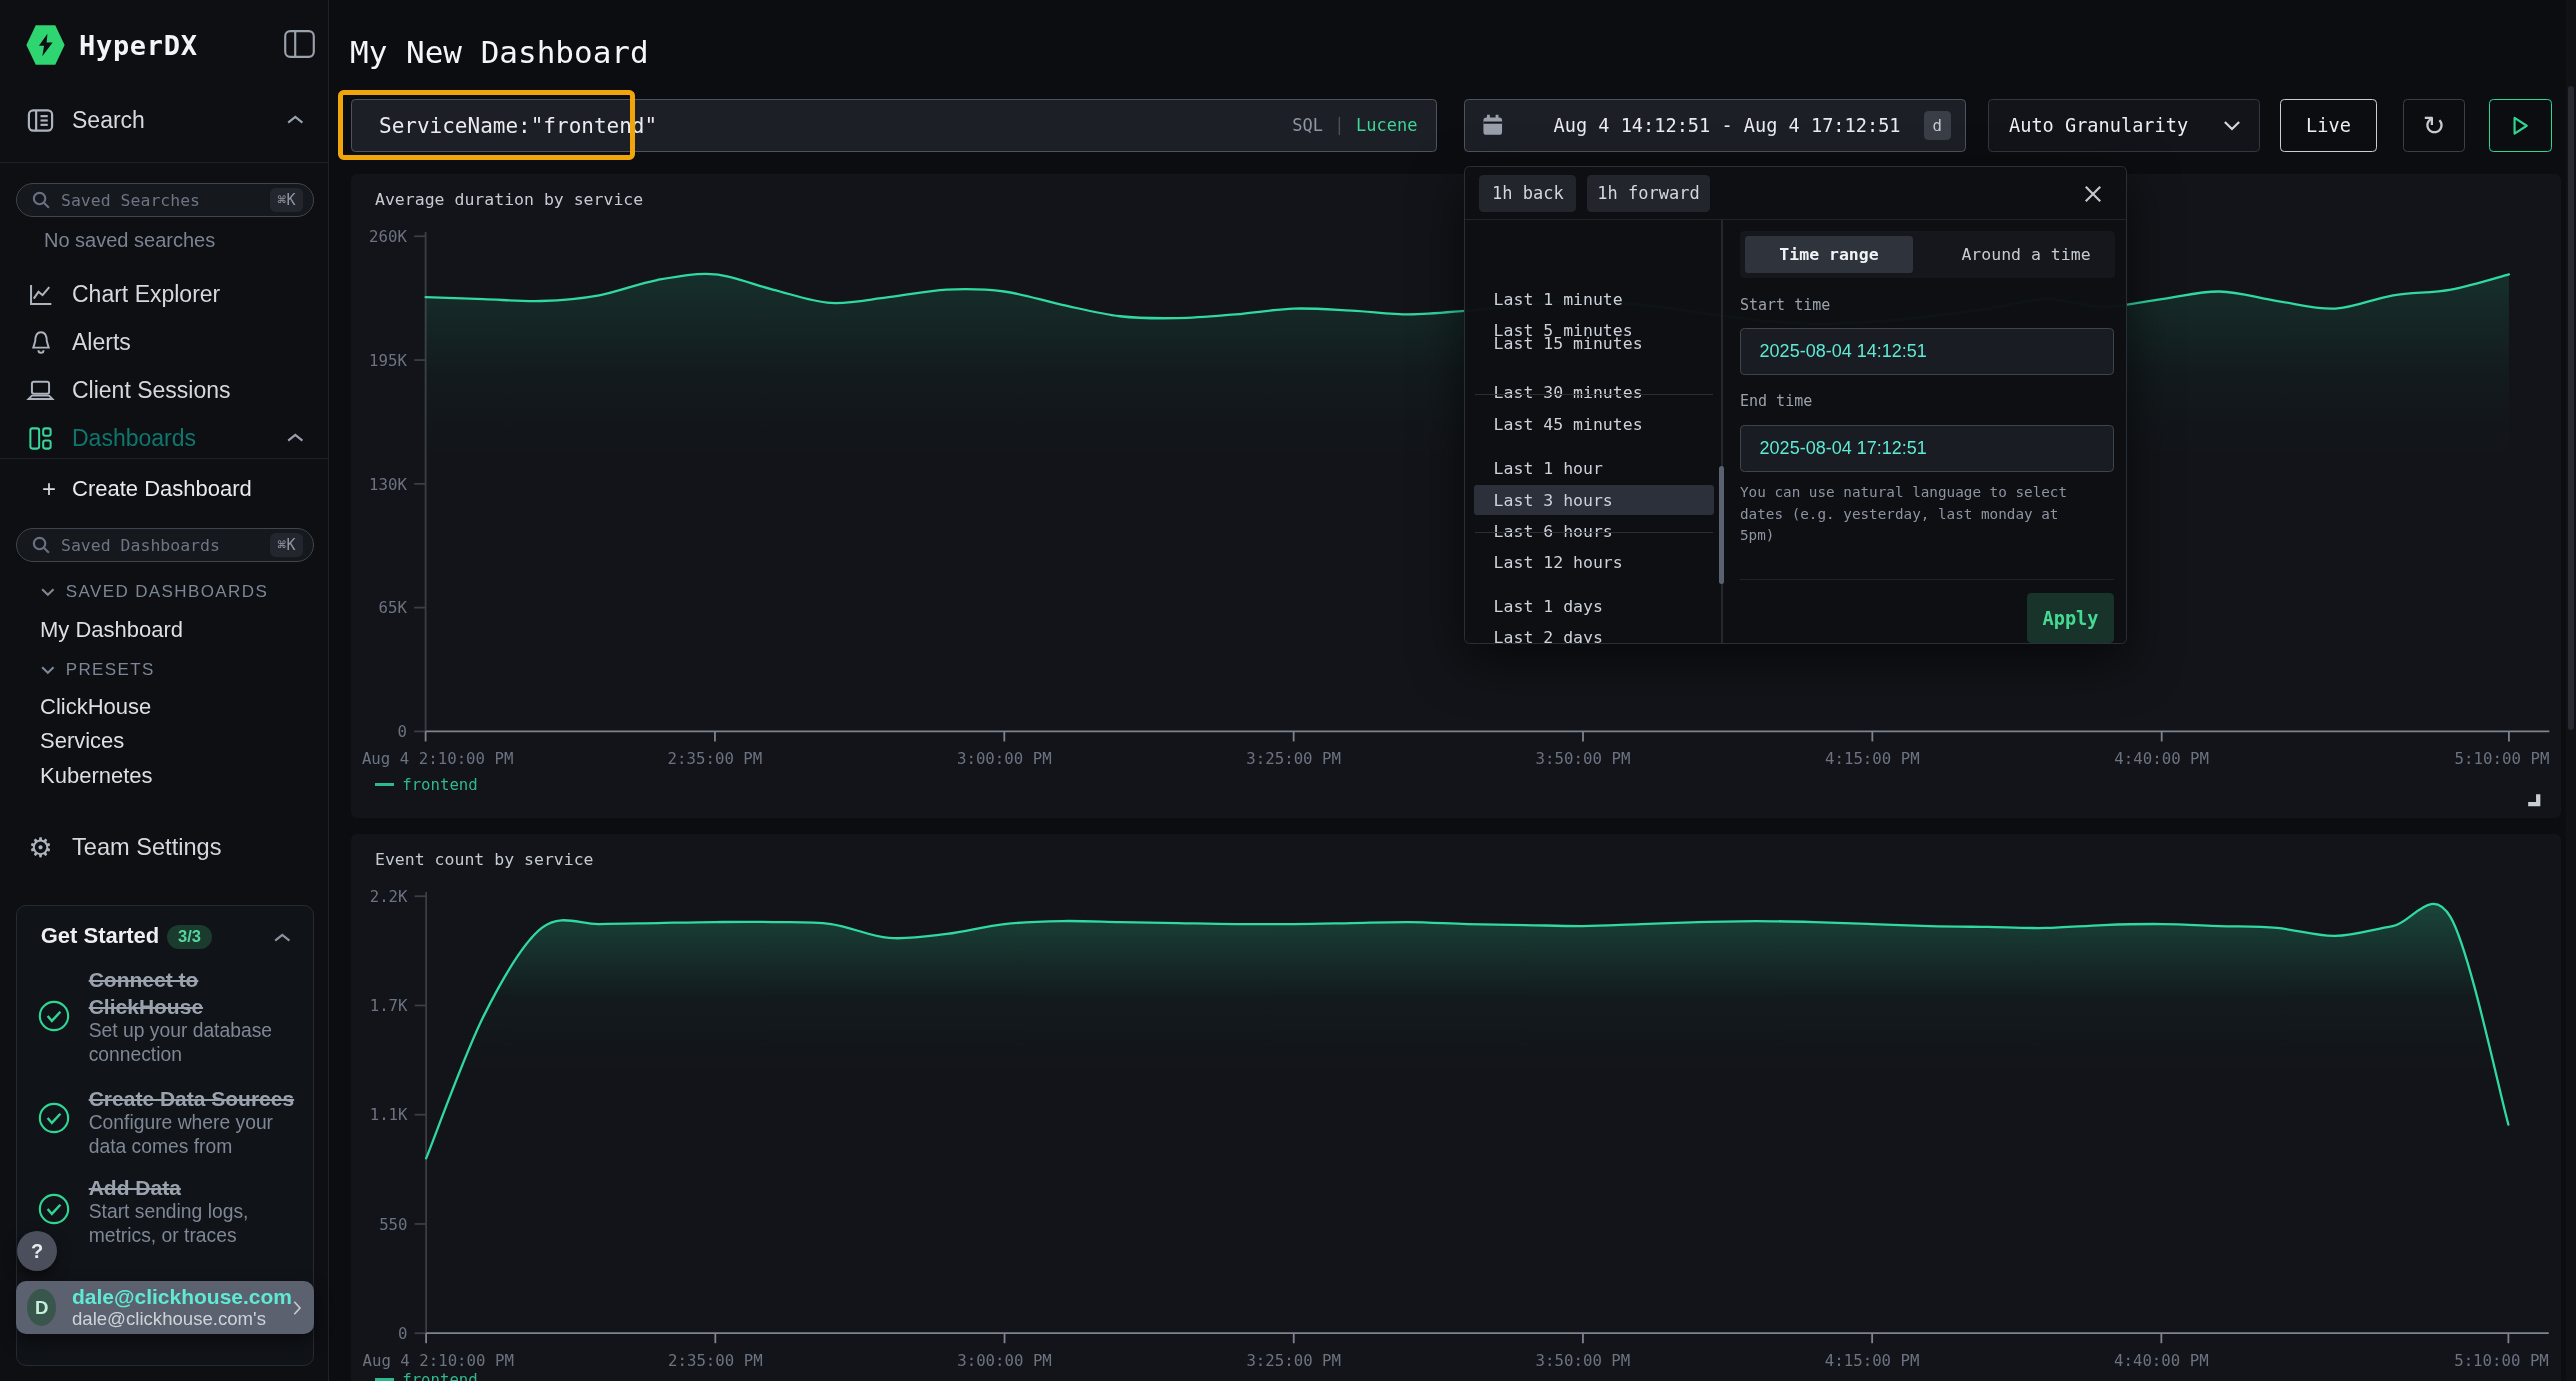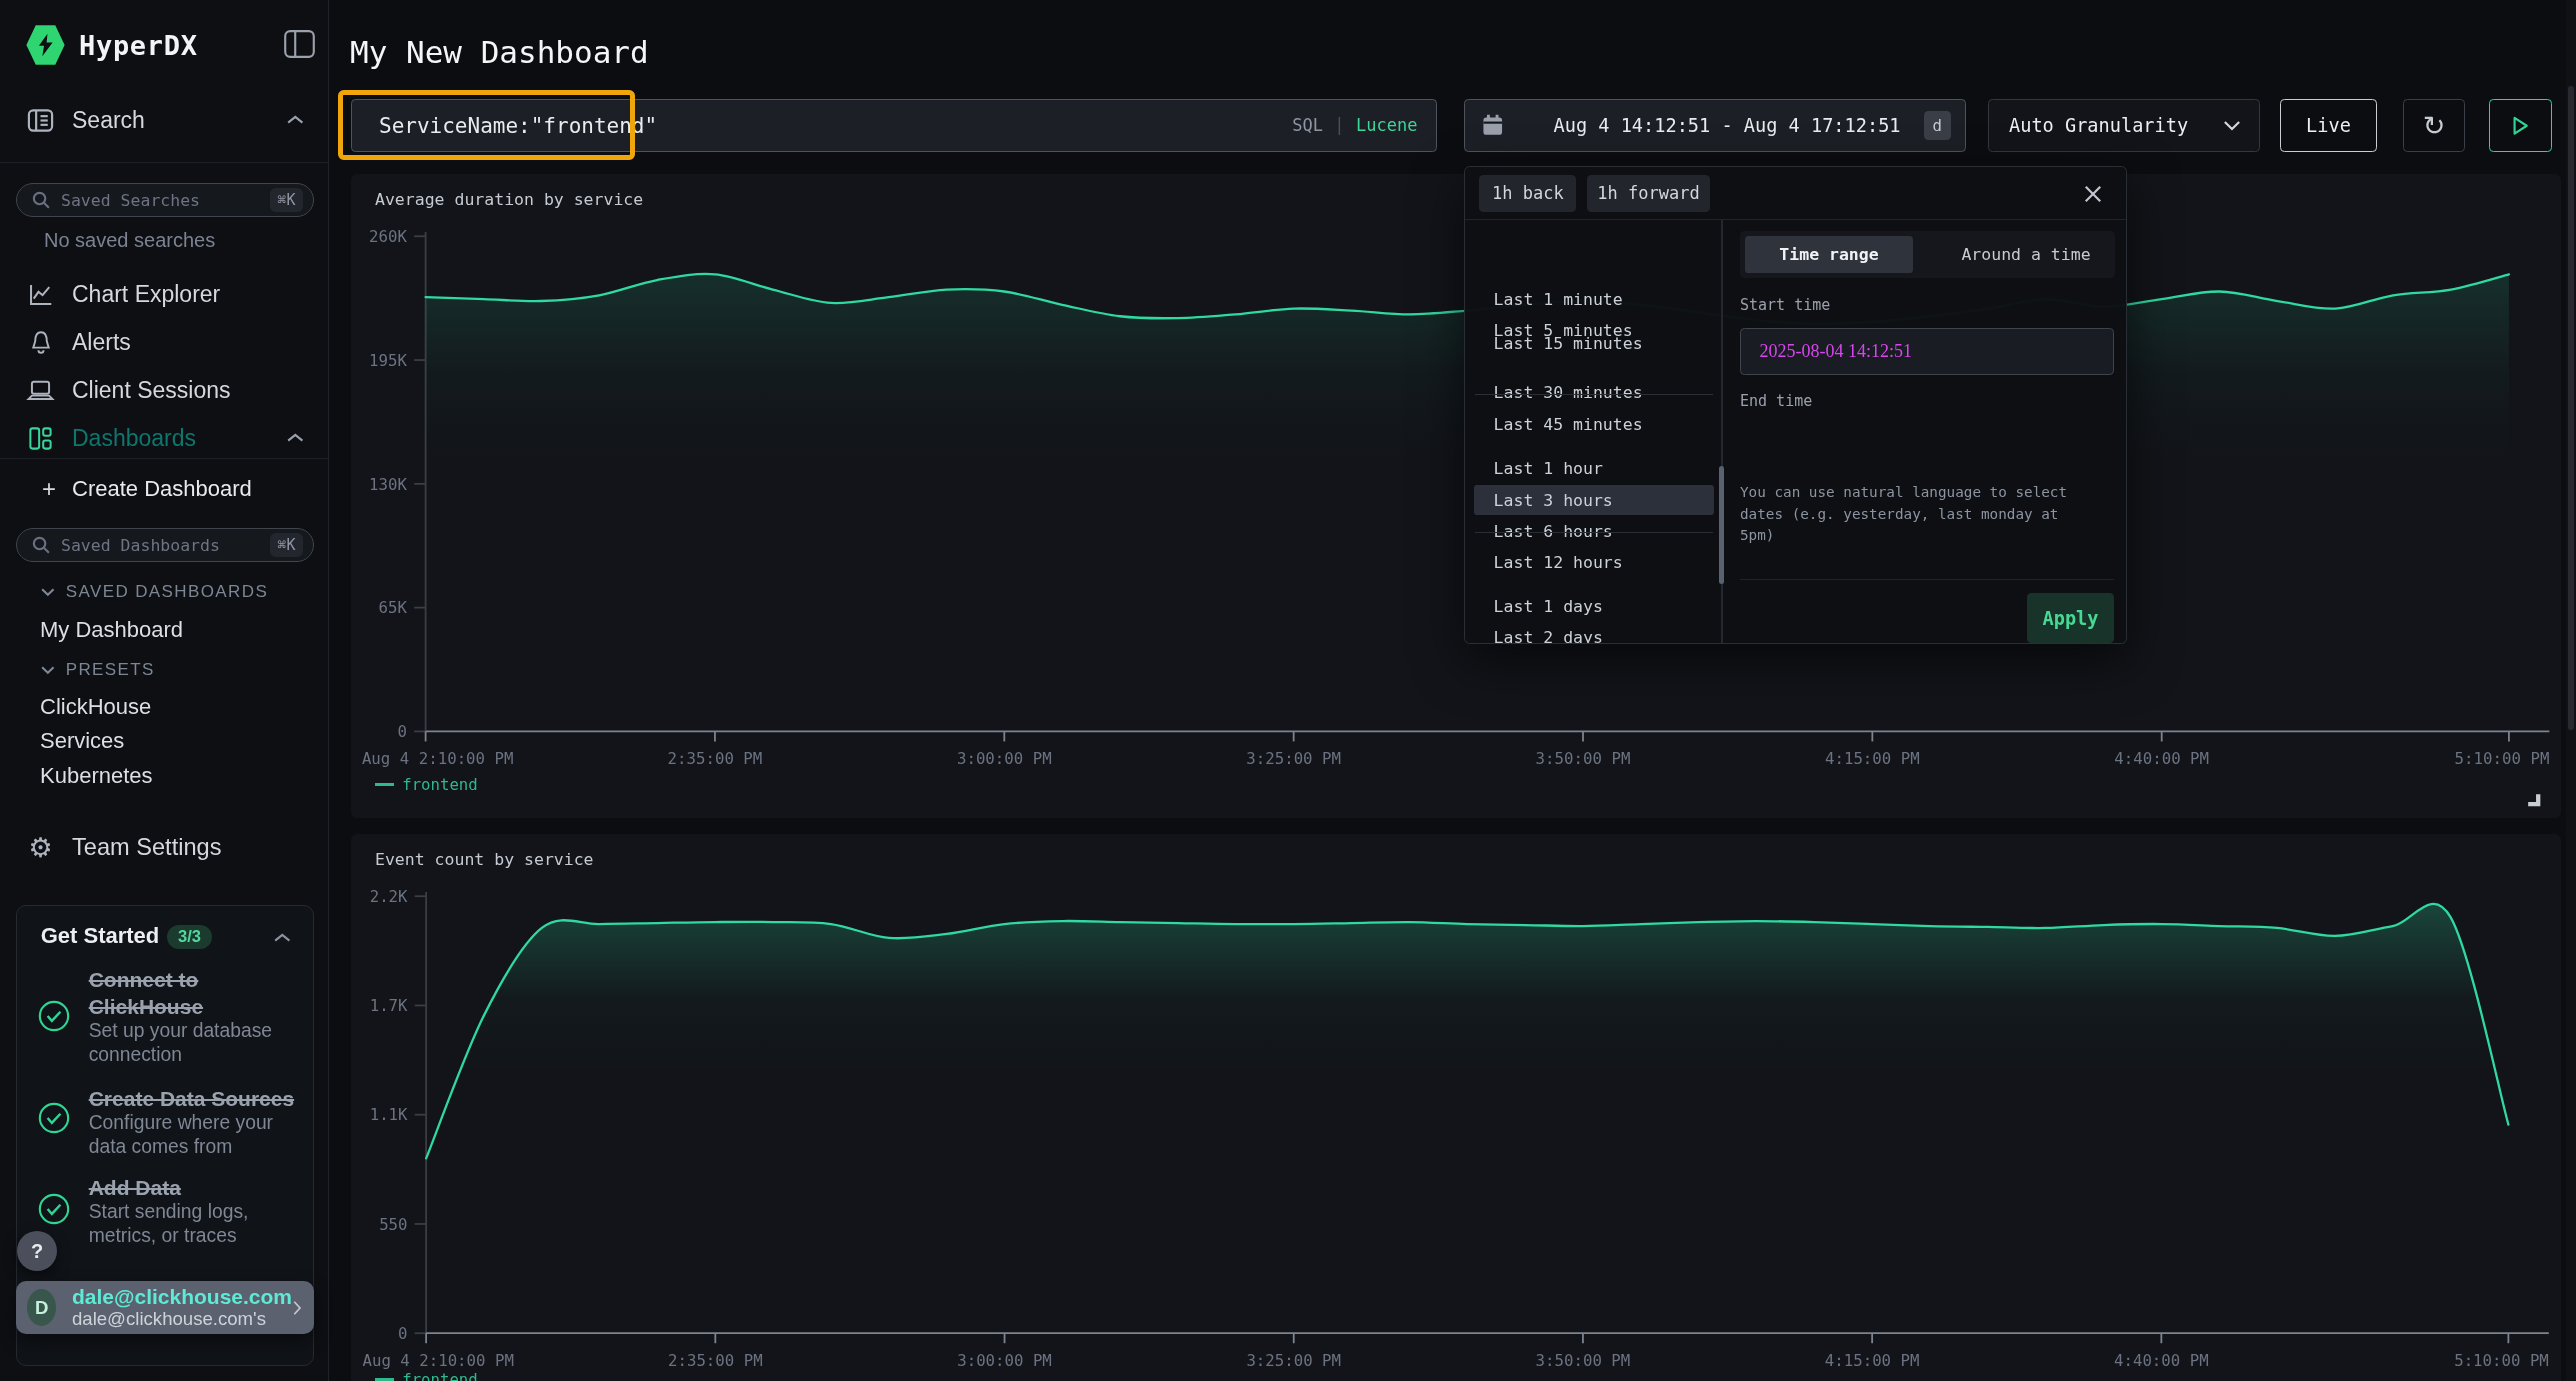--- a/index.html
+++ b/index.html
@@ -100,21 +100,21 @@
   .tp-gdiv { position:absolute; left:10px; width:238px; height:1.4px; background:#2a2e35; }
   #tp-scroll { position:absolute; left:256px; top:53px; width:2.1px; height:425px; background:#23272e; }
   #tp-thumb { position:absolute; left:254px; top:299px; width:5px; height:118px; background:#5a6170; border-radius:2.9px; }
   #tp-tabs { position:absolute; left:275px; top:64px; width:375px; height:47px; background:#15171c; border-radius:4.3px; display:flex; padding:5px;gap:29px; }
   .tp-tab { flex:1; display:flex; align-items:center; justify-content:center;
     font-family:"DejaVu Sans Mono",monospace; font-size:16.5px; color:#c6cbd3; cursor:pointer; border-radius:3.6px; }
   .tp-tab.sel { background:#2e333c; color:#f0f2f5; font-weight:bold; }
   .tp-label { position:absolute; left:275px; font-family:"DejaVu Sans Mono",monospace; font-size:15px; color:#9aa1ad; }
   .tp-field { position:absolute; left:275px; width:374px; height:47px; background:#191c22; border:1.4px solid #3f444e;
     border-radius:4.3px; display:flex; align-items:center; }
-  .tp-field .fv { margin-left:18.6px; font-family:Liberation Serif, serif; font-size:18px; color:#d946ef; }
+  .tp-field .fv { margin-left:18.6px; font-family:Liberation Sans, sans-serif; font-size:18px; color:#5eead4; }
   #tp-hint { position:absolute; left:275px; top:315px; width:336px; font-family:"DejaVu Sans Mono",monospace;
     font-size:14.3px; line-height:21.5px; color:#8d94a1; }
   #tp-bdiv { position:absolute; left:275px; top:412px; width:374px; height:1.4px; background:#20232a; }
   #apply-btn { position:absolute; left:562px; top:426px; width:87px; height:50px; background:#17332a; border-radius:4.3px;
     display:flex; align-items:center; justify-content:center; font-family:"DejaVu Sans Mono",monospace;
     font-size:18.6px; font-weight:bold; color:#45d993; cursor:pointer; }
 
   
   #page-scrollbar { position:absolute; right:0; top:0; width:10px; height:1381px; background:#0f1115; }
   #page-scroll-thumb { position:absolute; right:2.1px; top:86px; width:6.4px; height:644px; background:#272b31; border-radius:3.6px; }
@@ -462,20 +462,23 @@
     <div id="tp-tabs">
       <div class="tp-tab sel">Time range</div>
       <div class="tp-tab">Around a time</div>
     </div>
 
     <div class="tp-label" style="top:129px">Start time</div>
     <div class="tp-field" style="top:161px">
       <span class="fv">2025-08-04 14:12:51</span>
     </div>
     <div class="tp-label" style="top:225px">End time</div>
+    <div class="tp-field" style="top:258px">
+      <span class="fv">2025-08-04 17:12:51</span>
+    </div>
     <div id="tp-hint">You can use natural language to select dates (e.g. yesterday, last monday at 5pm)</div>
     <div id="tp-bdiv"></div>
     <div id="apply-btn">Apply</div>
   </div>
 
   <div id="page-scrollbar">
     <div id="page-scroll-thumb"></div>
   </div>
 </div>
 

